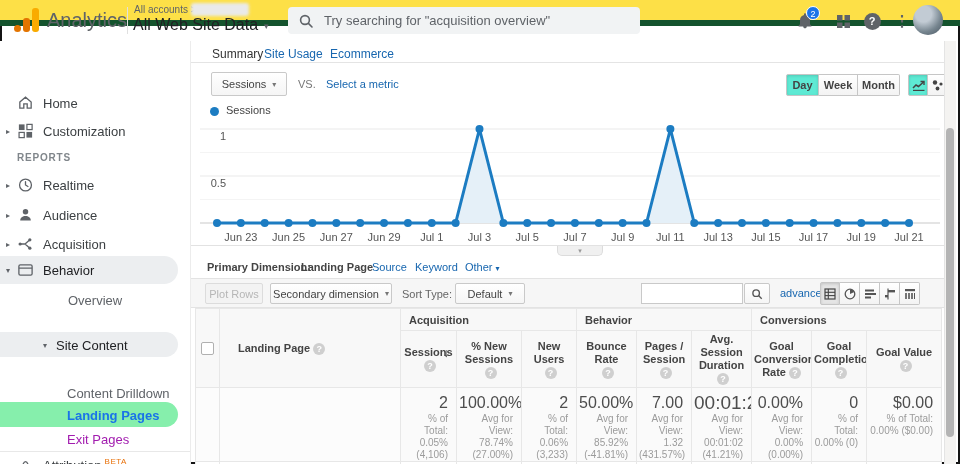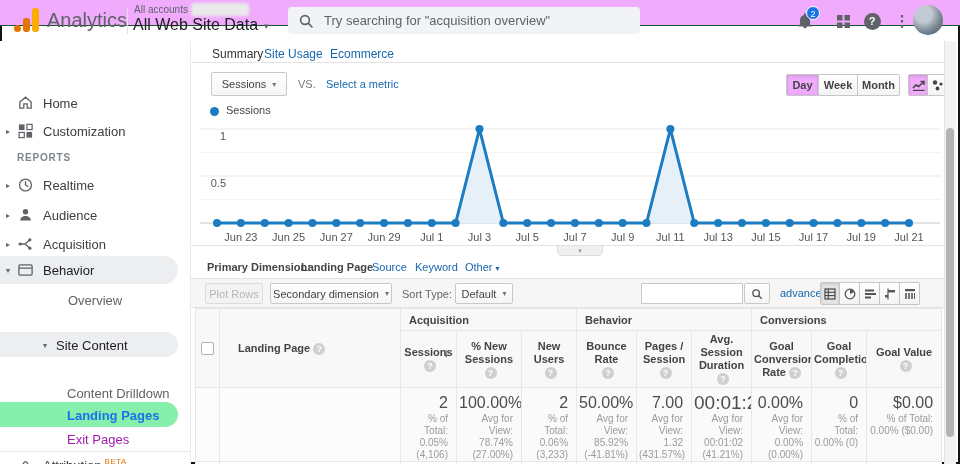--- a/index.html
+++ b/index.html
@@ -1,21 +1,21 @@
 <!DOCTYPE html>
 <html><head>
 <meta charset="utf-8">
 <style>
   *{margin:0;padding:0;box-sizing:border-box}
   html,body{width:960px;height:464px;background:#fff}
   #app{position:relative;width:960px;height:464px;font-family:"Liberation Sans",sans-serif;
        background:#fff;overflow:hidden;box-shadow:inset 0 0 0 2px #141414}
   .abs{position:absolute}
   
-  .hdr{position:absolute;left:0;top:0;width:960px;height:26px;background:#f0abfc;border-bottom:1px solid #14532d}
+  .hdr{position:absolute;left:0;top:0;width:960px;height:26px;background:#fde047;border-bottom:6px solid #14532d}
   .logo-bar{position:absolute;border-radius:3px}
   .product{position:absolute;left:47px;top:9px;font-size:20px;color:#5f6368}
   .hdr-sep{position:absolute;left:127px;top:7px;width:1px;height:27px;background:#e0e0e0}
   .crumb{position:absolute;left:134px;top:4px;font-size:10px;color:#5f6368}
   .redact{position:absolute;left:191px;top:3px;width:58px;height:13px;background:#eaeaea;border-radius:3px;filter:blur(1.5px)}
   .property{position:absolute;left:133px;top:16px;font-size:16px;color:#202124;display:flex;align-items:center;cursor:pointer}
   .property .caret{font-size:9px;color:#5f6368;margin-left:6px;margin-top:2px}
   .search{position:absolute;left:288px;top:7px;width:352px;height:27px;background:#f1f3f4;border-radius:4px;display:flex;align-items:center;padding:0 10px}
   .search input{flex:1;border:none;outline:none;background:transparent;font-size:13px;color:#3c4043;margin-left:10px;font-family:"Liberation Sans",sans-serif}
   .search input::placeholder{color:#5f6368}
@@ -44,21 +44,21 @@
   .tabs-border{position:absolute;left:191px;top:62px;width:753px;height:1px;background:#e4e4e4}
   .btn{position:absolute;display:flex;align-items:center;justify-content:center;background:linear-gradient(#fff,#f5f5f5);
        border:1px solid #c9c9c9;border-radius:2px;font-size:11px;color:#444;cursor:pointer;white-space:nowrap}
   .btn .caret{font-size:8px;color:#777;margin-left:6px}
   .btn-disabled{background:#f3f3f3;color:#b6b6b6;border-color:#dcdcdc;cursor:default}
   .seg-group{position:absolute;display:flex}
   .seg{height:22px;display:flex;align-items:center;justify-content:center;border:1px solid #c6c6c6;border-left:none;
        background:linear-gradient(#fff,#f3f3f3);font-size:11px;font-weight:bold;color:#444;cursor:pointer}
   .seg:first-child{border-left:1px solid #c6c6c6;border-radius:2px 0 0 2px}
   .seg:last-child{border-radius:0 2px 2px 0}
-  .seg-active{background:#f0abfc;box-shadow:inset 0 1px 3px rgba(0,0,0,.15)}
+  .seg-active{background:#5eead4;box-shadow:inset 0 1px 3px rgba(0,0,0,.15)}
   .legend-dot{position:absolute;left:210px;top:107px;width:9px;height:9px;border-radius:50%}
   .legend-label{position:absolute;left:226px;top:104px;font-size:11px;color:#444}
   svg text{font-family:"Liberation Sans",sans-serif}
   .collapse-handle{position:absolute;left:557px;top:246px;width:46px;height:10px;background:#f0f0f0;border:1px solid #dcdcdc;
        border-top:none;border-radius:0 0 5px 5px;text-align:center;font-size:7px;line-height:9px;color:#999;cursor:pointer}
   .chart-bottom-border{position:absolute;left:191px;top:245px;width:753px;height:1px;background:#e2e2e2}
   .dim-label{position:absolute;top:261px;font-size:11px;color:#444;font-weight:bold;white-space:nowrap}
   .dim-link{position:absolute;top:261px;font-size:11px;white-space:nowrap}
   .toolbar{position:absolute;left:191px;top:278px;width:753px;height:30px;background:#f6f6f6;border-top:1px solid #e3e3e3;border-bottom:1px solid #e3e3e3}
   .tb-input{position:absolute;left:641px;top:283px;width:102px;height:21px;border:1px solid #c9c9c9;background:#fff;
@@ -323,21 +323,21 @@
     <span>Other</span> <span style="font-size:8px">▾</span>
   </div>
 
   <div class="toolbar"></div>
   <div class="btn btn-disabled" style="left:205px;top:283px;width:58px;height:21px">Plot Rows</div>
   <div class="btn" style="left:270px;top:283px;width:122px;height:21px">
     <span>Secondary dimension</span>
       <span class="caret">▾</span>
   </div>
   <div class="abs" style="left:402px;top:288px;font-size:11px;color:#666">Sort Type:</div>
-  <div class="btn" style="left:455px;top:283px;width:58px;height:21px">
+  <div class="btn" style="left:455px;top:283px;width:70px;height:21px">
     <span>Default</span>
       <span class="caret">▾</span>
   </div>
   <input class="tb-input" value="" style="">
   <div class="btn" style="left:744px;top:283px;width:26px;height:21px">
     <svg width="12" height="12" viewBox="0 0 14 14">
         <circle cx="6" cy="6" r="3.8" fill="none" stroke="#555" stroke-width="1.6"></circle>
         <line x1="9" y1="9" x2="12.5" y2="12.5" stroke="#555" stroke-width="1.6"></line>
       </svg>
   </div>

